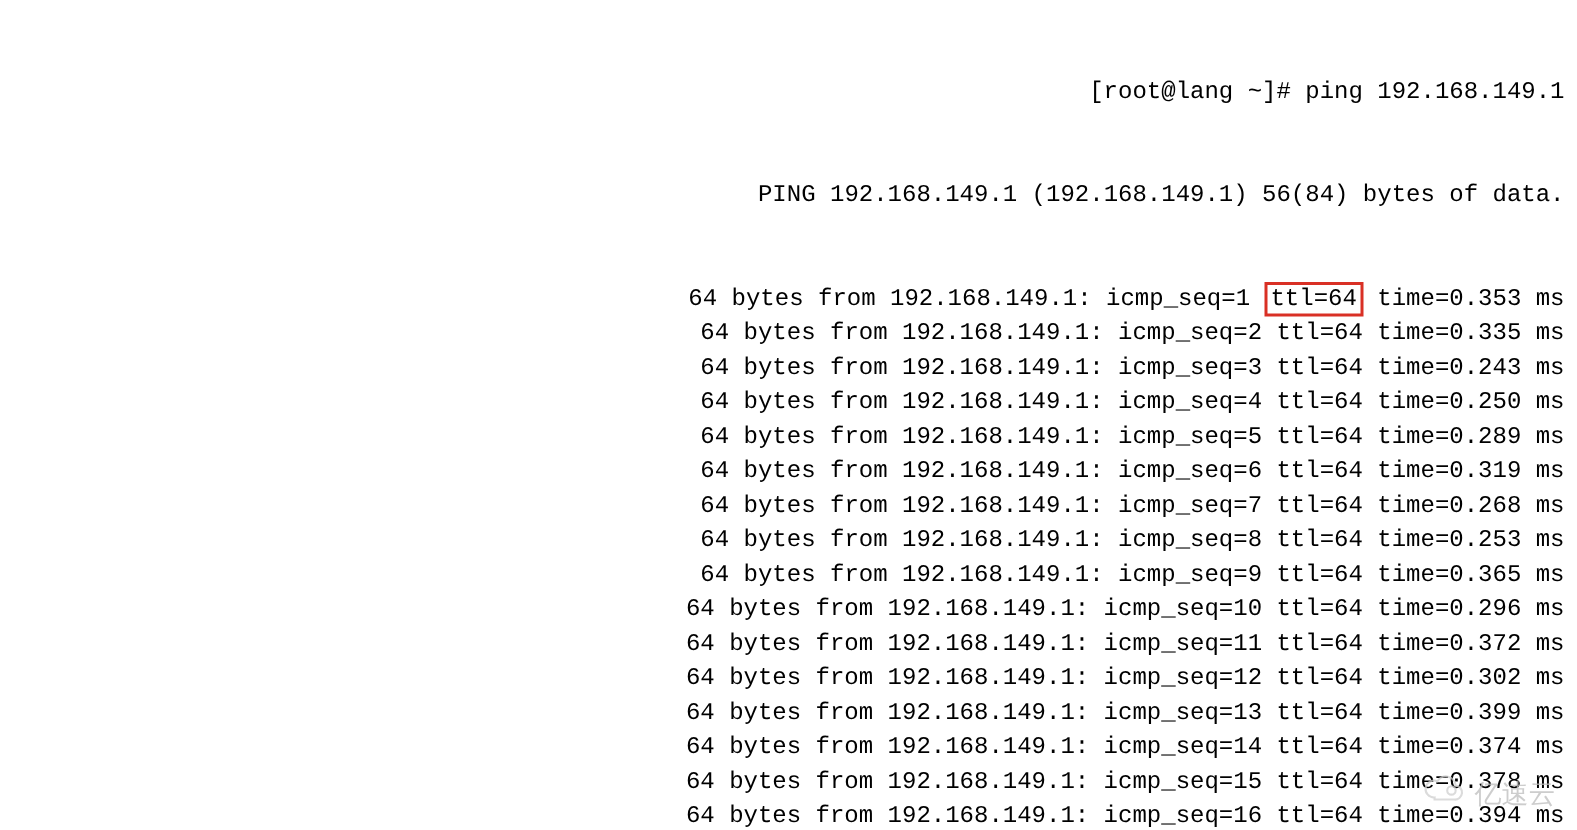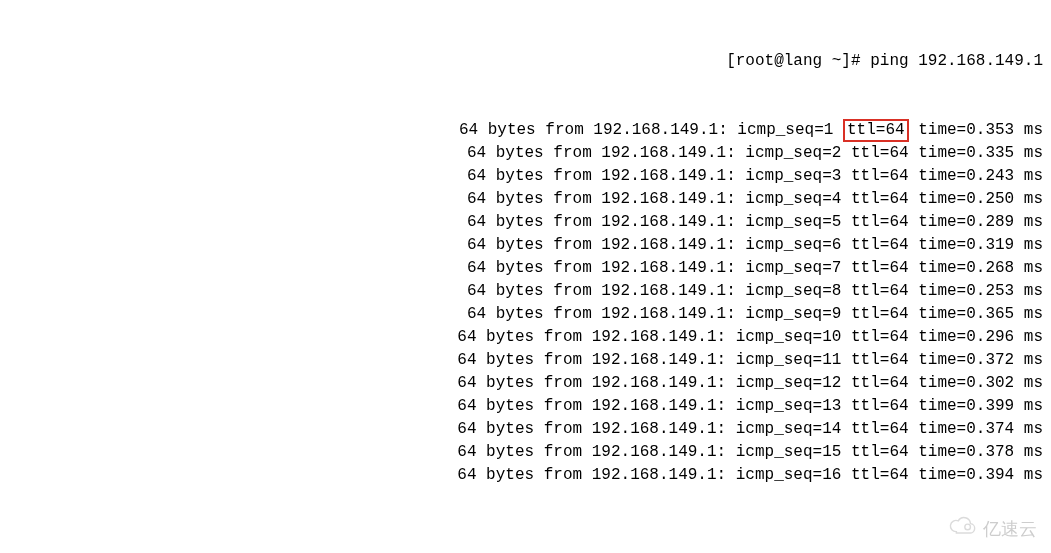--- a/index.html
+++ b/index.html
@@ -47,20 +47,21 @@
   .watermark svg {
     width: 30px;
     height: 22px;
   }
 </style>
 </head>
 <body>
 
 <div class="terminal">
   <span class="line"><span>[root@lang ~]# </span><span>ping 192.168.149.1</span></span>
+  <span class="line">PING 192.168.149.1 (192.168.149.1) 56(84) bytes of data.</span>
   <div id="replies"><span class="line"><span>64 bytes from 192.168.149.1: icmp_seq=1 </span><span class="highlight-box">ttl=64</span><span> time=0.353 ms</span></span><span class="line"><span>64 bytes from 192.168.149.1: icmp_seq=2 </span><span>ttl=64</span><span> time=0.335 ms</span></span><span class="line"><span>64 bytes from 192.168.149.1: icmp_seq=3 </span><span>ttl=64</span><span> time=0.243 ms</span></span><span class="line"><span>64 bytes from 192.168.149.1: icmp_seq=4 </span><span>ttl=64</span><span> time=0.250 ms</span></span><span class="line"><span>64 bytes from 192.168.149.1: icmp_seq=5 </span><span>ttl=64</span><span> time=0.289 ms</span></span><span class="line"><span>64 bytes from 192.168.149.1: icmp_seq=6 </span><span>ttl=64</span><span> time=0.319 ms</span></span><span class="line"><span>64 bytes from 192.168.149.1: icmp_seq=7 </span><span>ttl=64</span><span> time=0.268 ms</span></span><span class="line"><span>64 bytes from 192.168.149.1: icmp_seq=8 </span><span>ttl=64</span><span> time=0.253 ms</span></span><span class="line"><span>64 bytes from 192.168.149.1: icmp_seq=9 </span><span>ttl=64</span><span> time=0.365 ms</span></span><span class="line"><span>64 bytes from 192.168.149.1: icmp_seq=10 </span><span>ttl=64</span><span> time=0.296 ms</span></span><span class="line"><span>64 bytes from 192.168.149.1: icmp_seq=11 </span><span>ttl=64</span><span> time=0.372 ms</span></span><span class="line"><span>64 bytes from 192.168.149.1: icmp_seq=12 </span><span>ttl=64</span><span> time=0.302 ms</span></span><span class="line"><span>64 bytes from 192.168.149.1: icmp_seq=13 </span><span>ttl=64</span><span> time=0.399 ms</span></span><span class="line"><span>64 bytes from 192.168.149.1: icmp_seq=14 </span><span>ttl=64</span><span> time=0.374 ms</span></span><span class="line"><span>64 bytes from 192.168.149.1: icmp_seq=15 </span><span>ttl=64</span><span> time=0.378 ms</span></span><span class="line"><span>64 bytes from 192.168.149.1: icmp_seq=16 </span><span>ttl=64</span><span> time=0.394 ms</span></span></div>
   
 </div>
 
 <div class="watermark">
   <span>
     <svg viewBox="0 0 64 40" fill="none" stroke="#cfcfcf" stroke-width="3">
       <path d="M20 32a12 12 0 1 1 4-23 14 14 0 0 1 26 6 10 10 0 0 1-2 20H20z" fill="none"></path>
       <circle cx="44" cy="22" r="6" fill="none"></circle>
     </svg>

